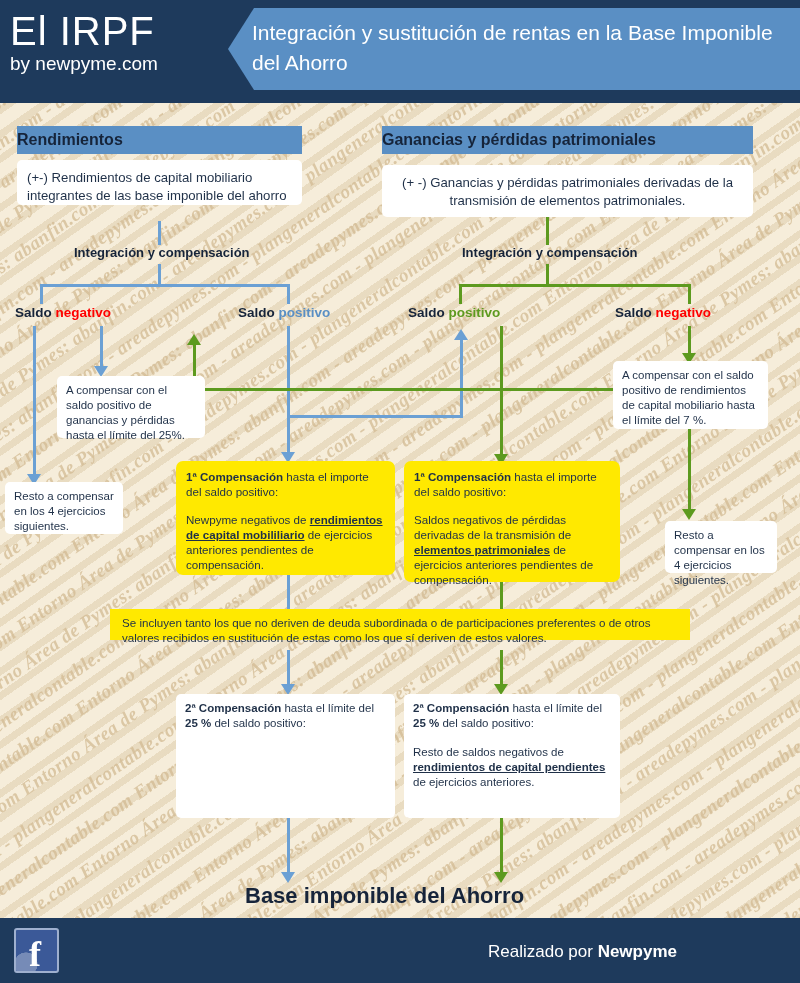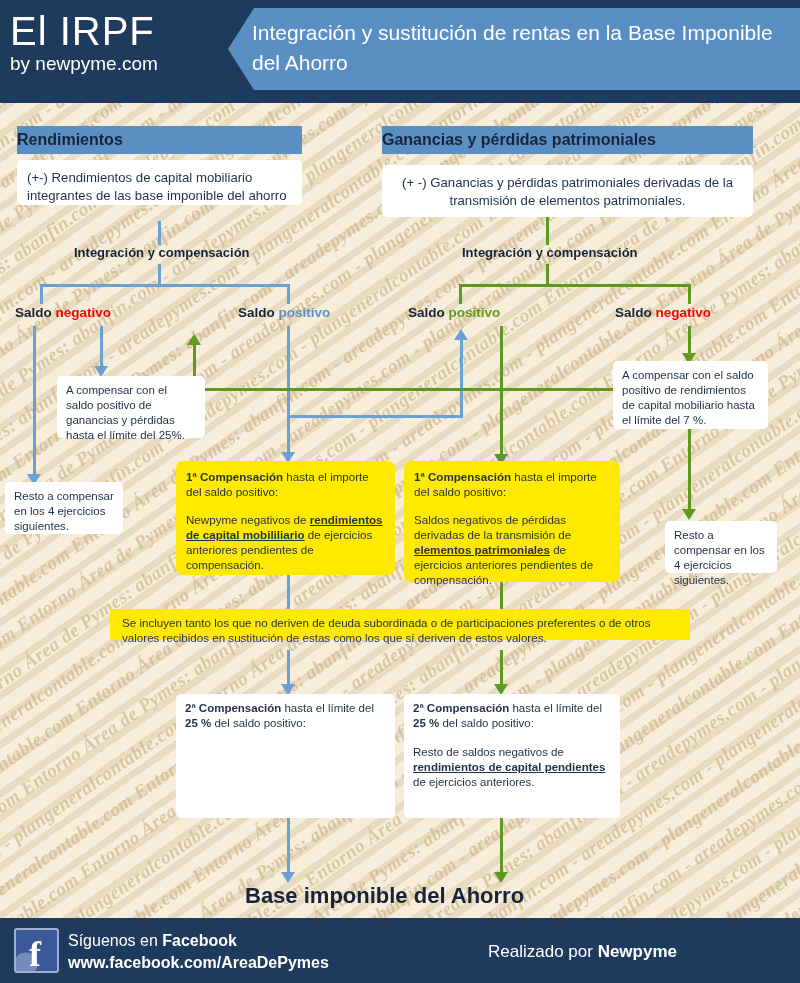--- a/index.html
+++ b/index.html
@@ -305,24 +305,18 @@
   <div class="ln vg" style="left:500px;top:818px;height:54px;"></div>
   <div class="arw dg" style="left:494px;top:872px;"></div>
 
   <div class="final" style="left:245px;top:883px;">Base imponible del Ahorro</div>
 
   <div class="footer">
     <div class="fb-icon">
       <div class="dots"></div>
       <div class="glyph">f</div>
     </div>
-    <div class="fb-text">
-      <div class="l1">
-        <span>Síguenos en </span><b>Facebook</b>
-      </div>
-      <div class="l2">www.facebook.com/AreaDePymes</div>
-    </div>
     <div class="made">
       <span>Realizado por </span><b>Newpyme</b>
     </div>
   </div>
 
 </div>
 
 </body></html>

